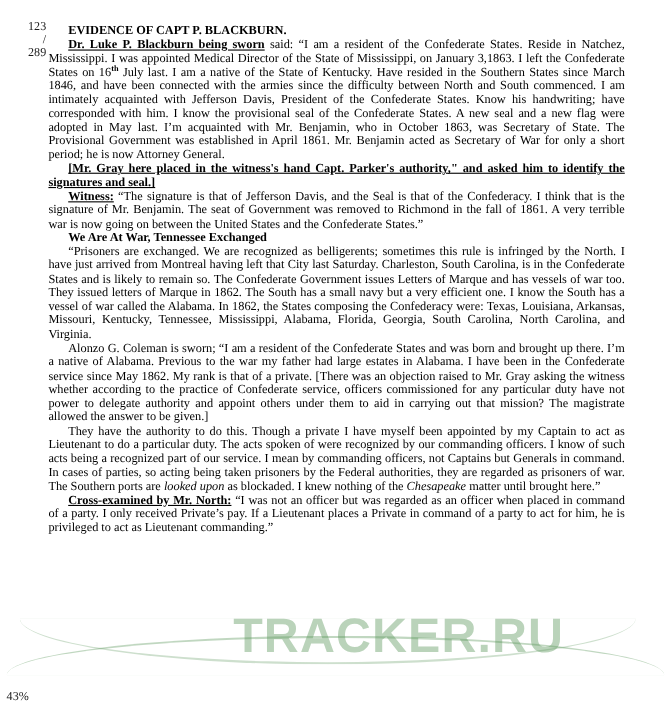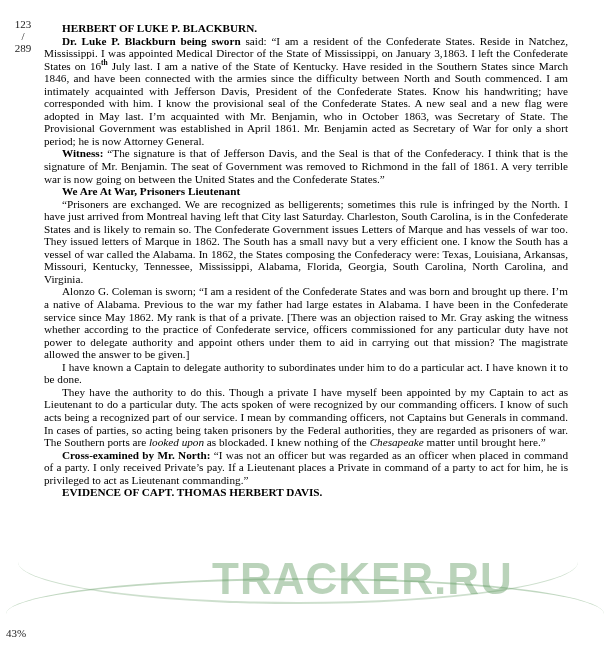--- a/index.html
+++ b/index.html
@@ -24,21 +24,21 @@
   
   .margin-marks {
     position: absolute;
     left: 4px;
     top: 18px;
     width: 38px;
     font-family: "Liberation Serif", serif;
     font-size: 11px;
     line-height: 12px;
     color: #1a1a1a;
-    text-align: center;
+    text-align: right;
   }
   .margin-marks div { white-space: nowrap; }
   .margin-bottom {
     position: absolute;
     left: 6px;
     bottom: 22px;
     font-size: 11px;
     color: #1a1a1a;
   }
   .content {
@@ -53,21 +53,21 @@
   }
   p {
     margin: 0;
     text-indent: 18px;
   }
   .heading {
     margin: 0;
     text-indent: 18px;
     font-weight: bold;
   }
-  .bold { font-weight: bold; }
+  .bold { font-weight: bold; text-decoration: underline; }
   .ital { font-style: italic; }
   sup { font-size: 7.5px; vertical-align: super; line-height: 0; font-weight: bold; }
 
   
   .watermark {
     position: absolute;
     left: 0;
     top: 540px;
     width: 611px;
     height: 90px;
@@ -113,41 +113,40 @@
   <div class="margin-marks">
     <div>123</div>
     <div>/</div>
     <div>289</div>
   </div>
 
   <div class="margin-bottom">43%</div>
 
   <div class="content">
 
-    <p class="heading">HERBERT OF LUKE P. BLACKBURN.</p>
+    <p class="heading">EVIDENCE OF CAPT P. BLACKBURN.</p>
 
     <p><span class="bold">Dr. Luke P. Blackburn being sworn</span><span> said: “I am a resident of the Confederate States. Reside in Natchez, Mississippi. I was appointed Medical Director of the State of Mississippi, on January 3,1863. I left the Confederate States on 16</span><sup>th</sup><span> July last. I am a native of the State of Kentucky. Have resided in the Southern States since March 1846, and have been connected with the armies since the difficulty between North and South commenced. I am intimately acquainted with Jefferson Davis, President of the Confederate States. Know his handwriting; have corresponded with him. I know the provisional seal of the Confederate States. A new seal and a new flag were adopted in May last. I’m acquainted with Mr. Benjamin, who in October 1863, was Secretary of State. The Provisional Government was established in April 1861. Mr. Benjamin acted as Secretary of War for only a short period; he is now Attorney General.</span></p>
 
+    <p class="bold">[Mr. Gray here placed in the witness's hand Capt. Parker's authority," and asked him to identify the signatures and seal.]</p>
 
     <p><span class="bold">Witness:</span><span> “The signature is that of Jefferson Davis, and the Seal is that of the Confederacy. I think that is the signature of Mr. Benjamin. The seat of Government was removed to Richmond in the fall of 1861. A very terrible war is now going on between the United States and the Confederate States.”</span></p>
 
-    <p class="heading">We Are At War, Prisoners Lieutenant</p>
+    <p class="heading">We Are At War, Tennessee Exchanged</p>
 
     <p>“Prisoners are exchanged. We are recognized as belligerents; sometimes this rule is infringed by the North. I have just arrived from Montreal having left that City last Saturday. Charleston, South Carolina, is in the Confederate States and is likely to remain so. The Confederate Government issues Letters of Marque and has vessels of war too. They issued letters of Marque in 1862. The South has a small navy but a very efficient one. I know the South has a vessel of war called the Alabama. In 1862, the States composing the Confederacy were: Texas, Louisiana, Arkansas, Missouri, Kentucky, Tennessee, Mississippi, Alabama, Florida, Georgia, South Carolina, North Carolina, and Virginia.</p>
 
 
     <p>Alonzo G. Coleman is sworn; “I am a resident of the Confederate States and was born and brought up there. I’m a native of Alabama. Previous to the war my father had large estates in Alabama. I have been in the Confederate service since May 1862. My rank is that of a private. [There was an objection raised to Mr. Gray asking the witness whether according to the practice of Confederate service, officers commissioned for any particular duty have not power to delegate authority and appoint others under them to aid in carrying out that mission? The magistrate allowed the answer to be given.]</p>
 
-    <p>I have known a Captain to delegate authority to subordinates under him to do a particular act. I have known it to be done.</p>
 
     <p><span>They have the authority to do this. Though a private I have myself been appointed by my Captain to act as Lieutenant to do a particular duty. The acts spoken of were recognized by our commanding officers. I know of such acts being a recognized part of our service. I mean by commanding officers, not Captains but Generals in command. In cases of parties, so acting being taken prisoners by the Federal authorities, they are regarded as prisoners of war. The Southern ports are </span><span class="ital">looked upon</span><span> as blockaded. I knew nothing of the </span><span class="ital">Chesapeake</span><span> matter until brought here.”</span></p>
 
     <p><span class="bold">Cross-examined by Mr. North:</span><span> “I was not an officer but was regarded as an officer when placed in command of a party. I only received Private’s pay. If a Lieutenant places a Private in command of a party to act for him, he is privileged to act as Lieutenant commanding.”</span></p>
 
-    <p class="heading">EVIDENCE OF CAPT. THOMAS HERBERT DAVIS.</p>
 
   </div>
 
   <div class="watermark">
     <div class="wm-swoosh"></div>
     <div class="wm-swoosh2"></div>
     <div class="wm-text">TRACKER.RU</div>
   </div>
 
 </div>

